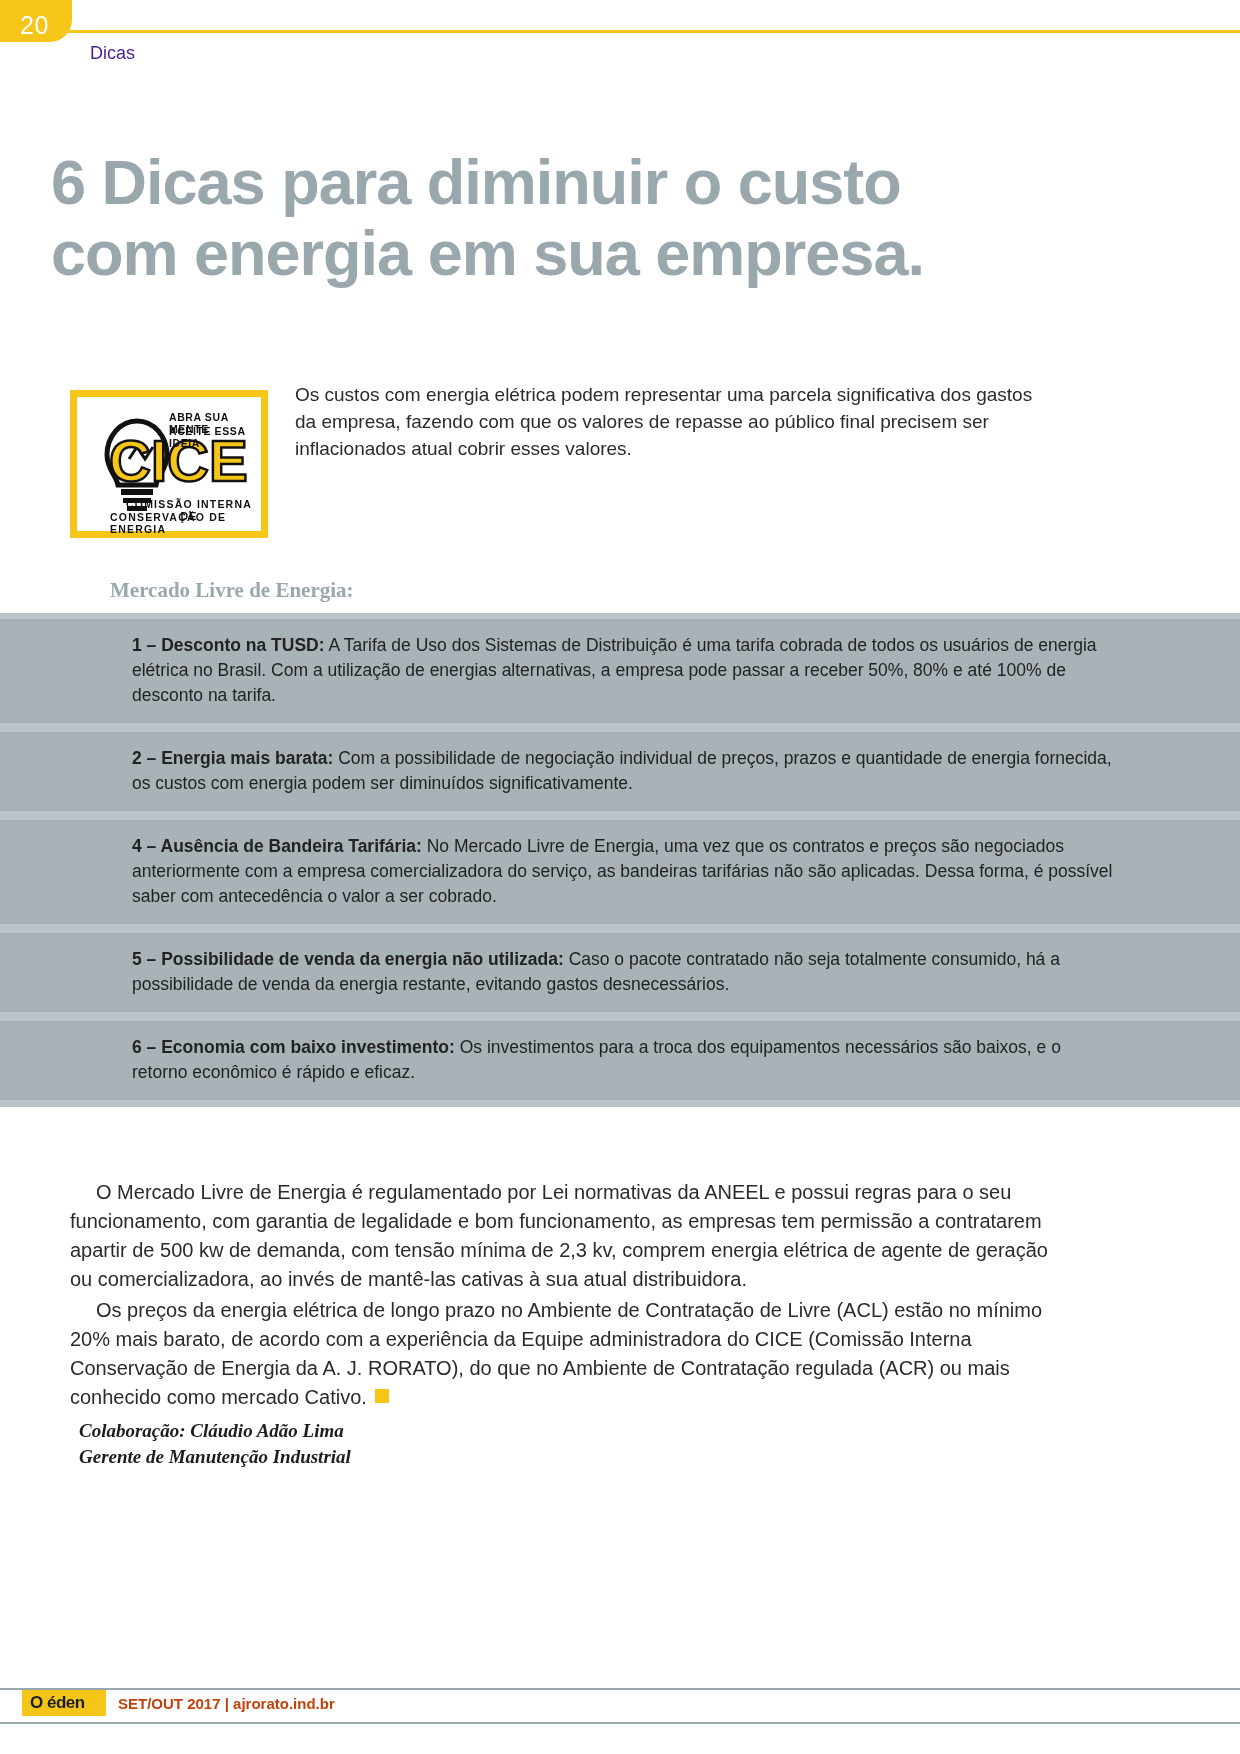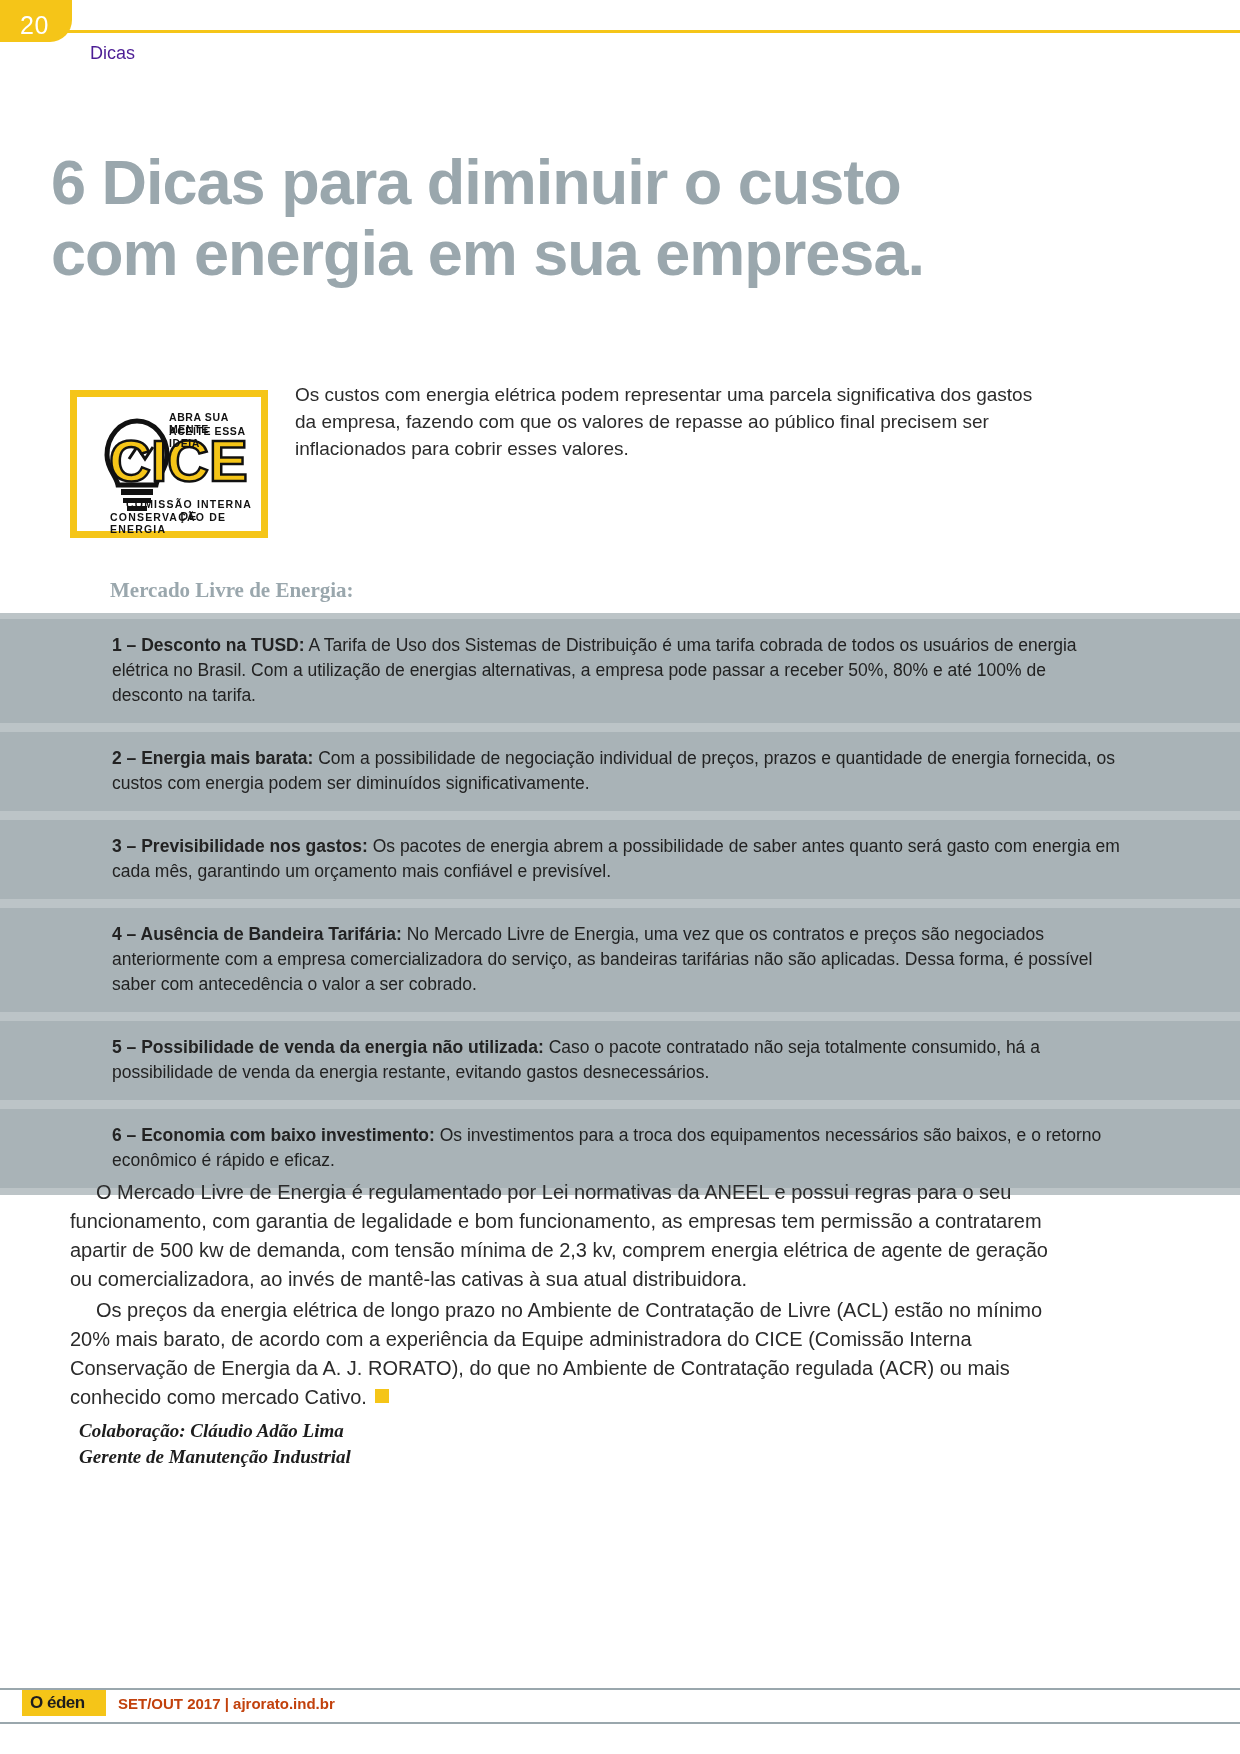--- a/index.html
+++ b/index.html
@@ -115,20 +115,21 @@
     background: #a9b3b7;
     margin: 0 0 9px 0;
     padding: 14px 120px 15px 112px;
     box-sizing: border-box;
   }
   .tip-row:last-child { margin-bottom: 0; }
   .tip-text {
     font-size: 17.5px;
     line-height: 1.43;
     color: #222222;
+    margin-left: 20px;
   }
   .tip-text b { font-weight: bold; }
 
   
   .body-copy {
     position: absolute;
     top: 1178px; left: 70px;
     width: 978px;
     font-size: 20px;
     line-height: 1.45;
@@ -223,34 +224,31 @@
       </g>
     </svg>
     <div style="position:absolute; top:14px; left:92px; font-size:10.5px; font-weight:bold; letter-spacing:0.6px; color:#111;">ABRA SUA MENTE</div>
     <div style="position:absolute; top:28px; left:92px; font-size:10.5px; font-weight:bold; letter-spacing:0.6px; color:#111;">ACEITE ESSA IDEIA</div>
     <div style="position:absolute; top:101px; left:40px; font-size:10.5px; font-weight:bold; letter-spacing:1.2px; color:#111;text-align:center;">COMISSÃO INTERNA DE</div>
     <div style="position:absolute; top:114px; left:33px; font-size:10.5px; font-weight:bold; letter-spacing:1.2px; color:#111;">CONSERVAÇÃO DE ENERGIA</div>
   </div>
 </div>
 
 <div class="intro">
-  <p>Os custos com energia elétrica podem representar uma parcela significativa dos gastos da empresa, fazendo com que os valores de repasse ao público final precisem ser inflacionados para cobrir esses valores.</p>
+  <p>Os custos com energia elétrica podem representar uma parcela significativa dos gastos da empresa, fazendo com que os valores de repasse ao público final precisem ser inflacionados atual cobrir esses valores.</p>
 </div>
 
 <div class="subhead">Mercado Livre de Energia:</div>
 
 <div class="tips-band">
   <div class="tip-row">
     <div class="tip-text"><b>1 – Desconto na TUSD:</b><span> A Tarifa de Uso dos Sistemas de Distribuição é uma tarifa cobrada de todos os usuários de energia elétrica no Brasil. Com a utilização de energias alternativas, a empresa pode passar a receber 50%, 80% e até 100% de desconto na tarifa.</span></div>
   </div>
   <div class="tip-row">
     <div class="tip-text"><b>2 – Energia mais barata:</b><span> Com a possibilidade de negociação individual de preços, prazos e quantidade de energia fornecida, os custos com energia podem ser diminuídos significativamente.</span></div>
-  </div>
-  <div class="tip-row">
-    <div class="tip-text"><b>3 – Previsibilidade nos gastos:</b><span> Os pacotes de energia abrem a possibilidade de saber antes quanto será gasto com energia em cada mês, garantindo um orçamento mais confiável e previsível.</span></div>
   </div>
   <div class="tip-row">
     <div class="tip-text"><b>4 – Ausência de Bandeira Tarifária:</b><span> No Mercado Livre de Energia, uma vez que os contratos e preços são negociados anteriormente com a empresa comercializadora do serviço, as bandeiras tarifárias não são aplicadas. Dessa forma, é possível saber com antecedência o valor a ser cobrado.</span></div>
   </div>
   <div class="tip-row">
     <div class="tip-text"><b>5 – Possibilidade de venda da energia não utilizada:</b><span> Caso o pacote contratado não seja totalmente consumido, há a possibilidade de venda da energia restante, evitando gastos desnecessários.</span></div>
   </div>
   <div class="tip-row">
     <div class="tip-text"><b>6 – Economia com baixo investimento:</b><span> Os investimentos para a troca dos equipamentos necessários são baixos, e o retorno econômico é rápido e eficaz.</span></div>
   </div>

